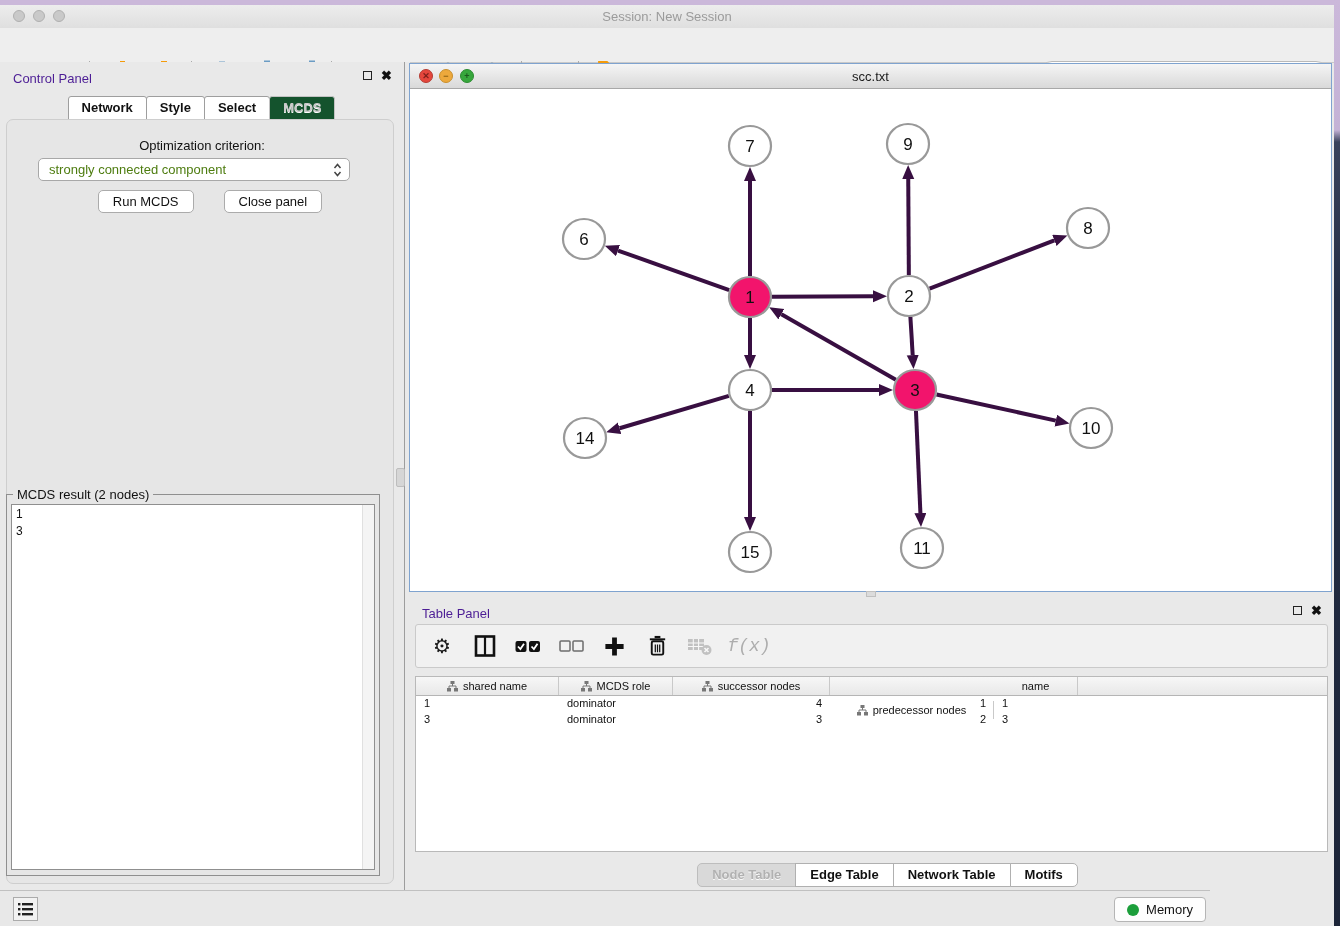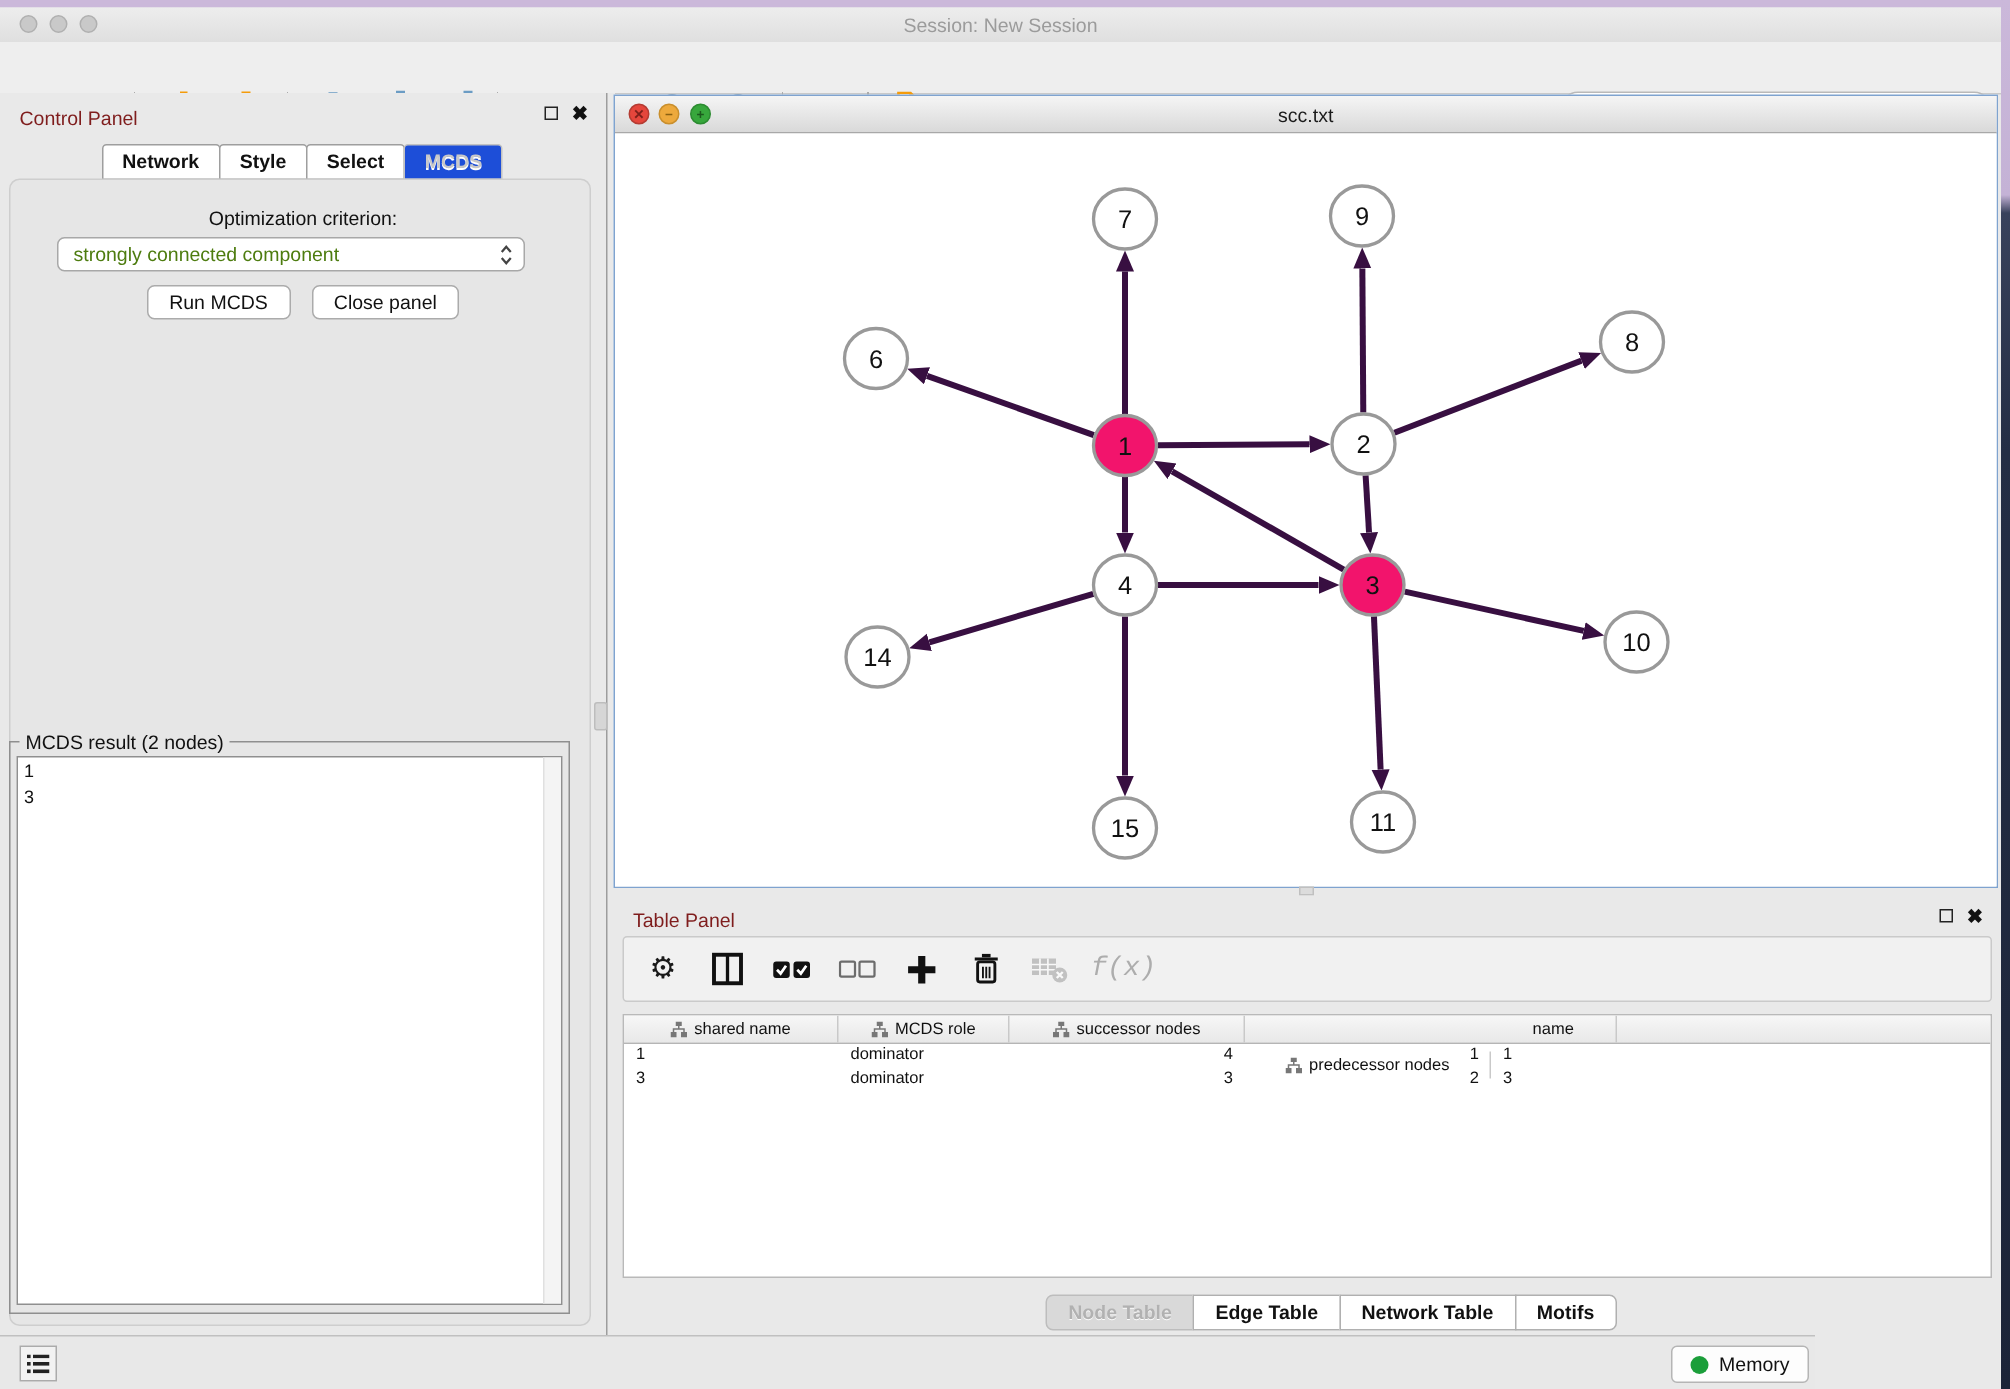--- a/index.html
+++ b/index.html
@@ -21,38 +21,38 @@
   .ticon{position:absolute;top:31px;width:28px;height:28px;display:flex;align-items:center;justify-content:center;cursor:default;}
   .tsep{position:absolute;top:33px;height:24px;width:0;border-left:1px dotted #ababab;}
   .searchbox{position:absolute;left:1040px;top:33px;width:288px;height:24px;background:#fff;
       border:1px solid #b9b9b9;border-radius:12px;display:flex;align-items:center;box-sizing:border-box;}
   .searchbox svg{margin-left:8px;flex:0 0 auto;}
   .searchbox input{flex:1;border:none;outline:none;background:transparent;font-size:13px;
       font-family:"Liberation Sans",sans-serif;padding:0 8px 0 4px;color:#333;}
   
   .cpanel{position:absolute;left:0;top:62px;width:404px;height:828px;background:#e9e9e9;}
   .panel-head{position:absolute;left:0;top:0;width:100%;height:30px;}
-  .panel-title{position:absolute;left:13px;top:9px;font-size:13px;color:#7f1d1d;}
+  .panel-title{position:absolute;left:13px;top:9px;font-size:13px;color:#4c1d95;}
   .ph-icons{position:absolute;right:12px;top:8px;display:flex;gap:9px;align-items:center;}
   .float-ic{width:9px;height:9px;border:1.5px solid #222;box-sizing:border-box;display:inline-block;}
   .close-ic{font-size:13px;color:#111;font-weight:bold;line-height:11px;}
   .ctabs{position:absolute;left:0;top:34px;width:100%;display:flex;justify-content:center;}
   .ctab{padding:3px 13px 4px;font-size:13px;font-weight:bold;color:#111;background:#fff;
       border:1px solid #9e9e9e;margin-left:-1px;border-radius:3px 3px 0 0;cursor:default;}
-  .ctab.active{background:#1d4ed8;border-color:#c2c2c2;color:#c8c8c8;text-shadow:0 1px 0 #fff;}
+  .ctab.active{background:#14532d;border-color:#c2c2c2;color:#c8c8c8;text-shadow:0 1px 0 #fff;}
   .cbody{position:absolute;left:6px;top:57px;width:388px;height:765px;background:#e6e6e6;
       border:1px solid #cecece;border-radius:7px;box-sizing:border-box;}
   .opt-label{position:absolute;left:0;width:100%;top:76px;text-align:center;font-size:13px;color:#111;}
   .criterion{position:absolute;left:38px;top:96px;width:312px;height:23px;background:#fff;
       border:1px solid #a8a8a8;border-radius:5px;box-sizing:border-box;display:flex;align-items:center;
       font-size:13px;color:#4d7c0f;padding-left:10px;cursor:default;}
   .criterion .chev{position:absolute;right:7px;top:3px;}
   .btnrow{position:absolute;left:0;top:128px;width:100%;display:flex;justify-content:center;gap:14px;}
   .cbtn{background:#fff;border:1px solid #ababab;border-radius:5px;font-size:13px;color:#111;
-      padding:3px 14px;font-family:"Liberation Sans",sans-serif;cursor:default;}
+      padding:3px 14px;font-family:"Liberation Sans",sans-serif;cursor:default;margin-left:16px;}
   .mcds-box{position:absolute;left:6px;top:432px;width:372px;height:380px;border:1px solid #8f8f8f;}
   .mcds-legend{position:absolute;left:6px;top:-8px;background:#e6e6e6;padding:0 4px;font-size:13px;color:#111;}
   .mcds-text{position:absolute;left:4px;top:9px;right:4px;bottom:5px;background:#fff;border:1px solid #8f8f8f;}
   .mcds-text pre{margin:1px 4px;font-family:"Liberation Sans",sans-serif;font-size:12px;line-height:17px;color:#111;}
   .mcds-scroll{position:absolute;right:0;top:0;width:11px;height:100%;background:#f4f4f4;border-left:1px solid #e0e0e0;}
   
   .vdivider{position:absolute;left:404px;top:62px;width:5px;height:828px;background:#e9e9e9;border-left:1px solid #9d9d9d;}
   .vdiv-handle{position:absolute;left:396px;top:468px;width:7px;height:17px;background:#d6d6d6;border:1px solid #bdbdbd;border-radius:2px;}
   
   .netframe{position:absolute;left:409px;top:63px;width:923px;height:529px;border:1px solid #7fa3cf;

